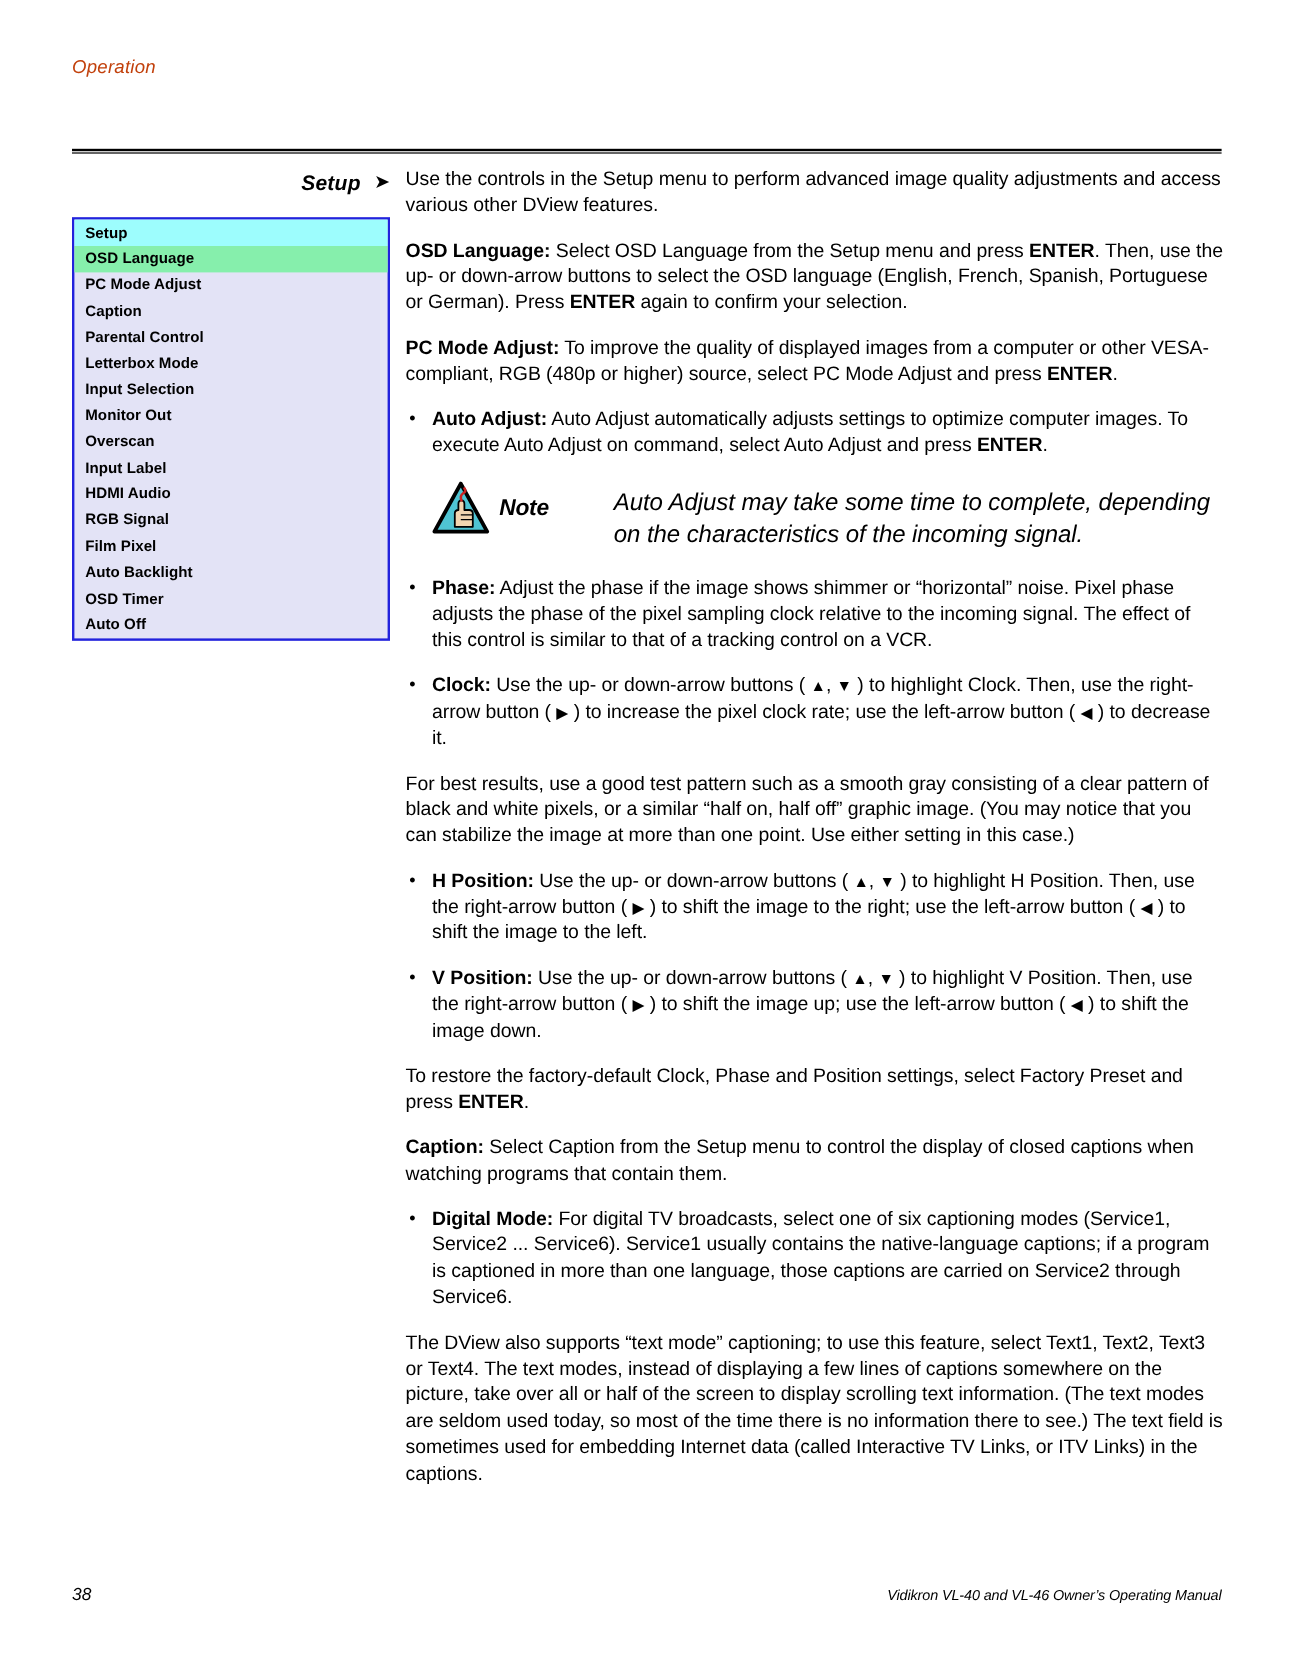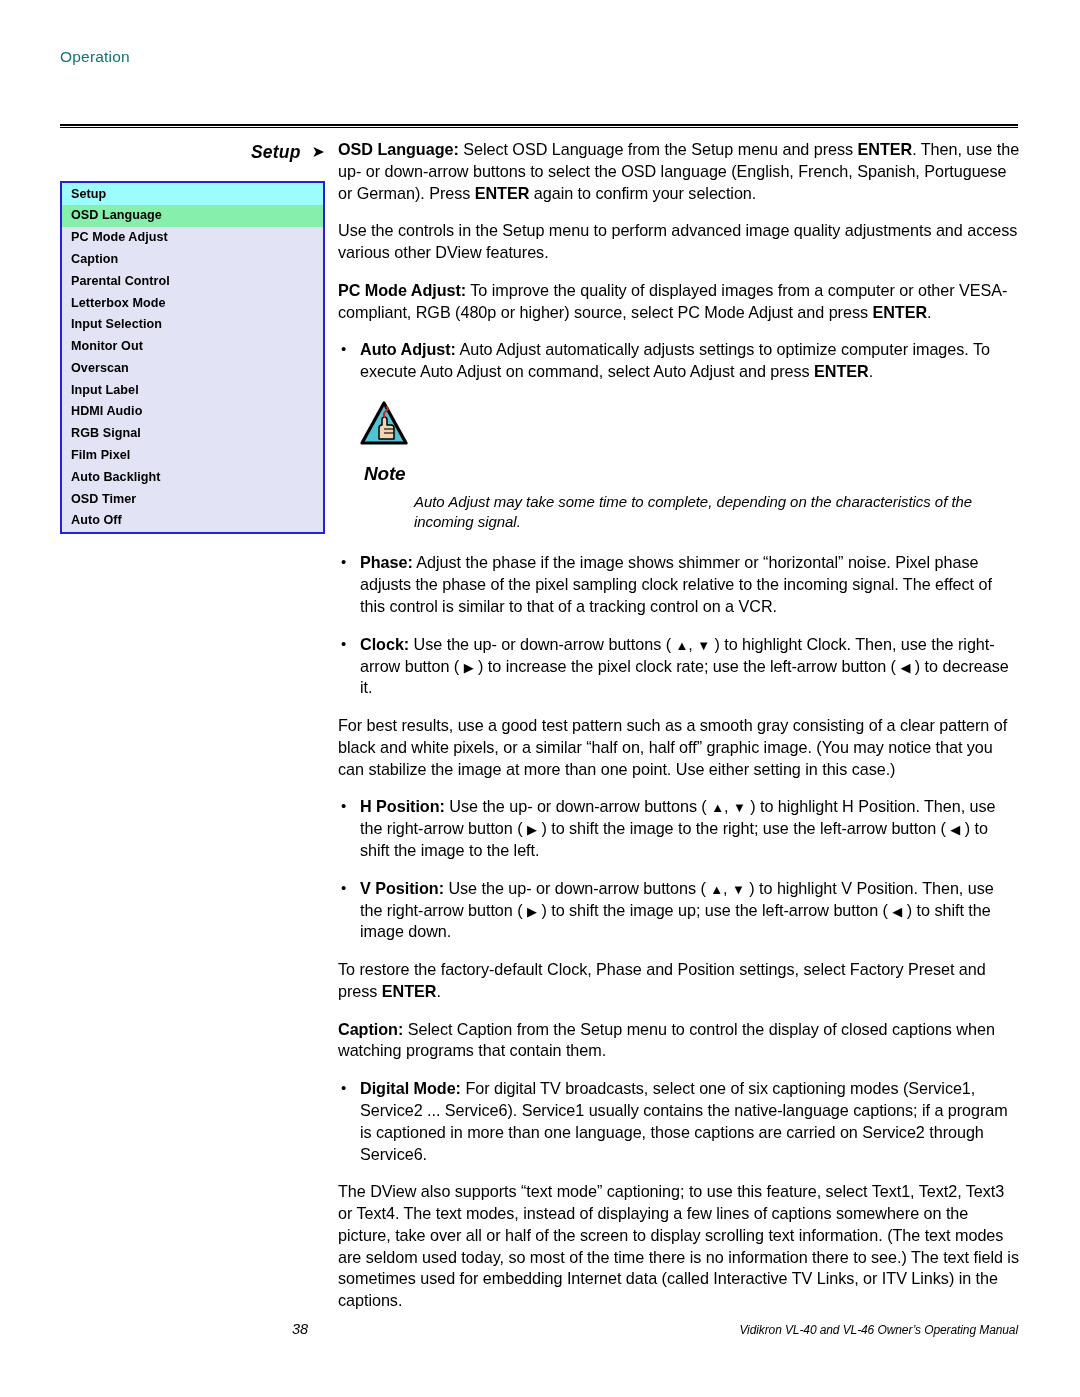--- a/index.html
+++ b/index.html
@@ -14,22 +14,23 @@
     font-family: "Liberation Sans", sans-serif;
     color: #000000;
     overflow: hidden;
   }
 
   
   .running-head {
     position: absolute;
     left: 60px;
     top: 48px;
+    font-style: italic;
     font-size: 15.5px;
-    color: #0f766e;
+    color: #c2410c;
     letter-spacing: 0.2px;
   }
 
   
   .top-rule {
     position: absolute;
     left: 60px;
     top: 124px;
     width: 958px;
     height: 4px;
@@ -126,56 +127,55 @@
     line-height: 1.38;
   }
   .glyph { font-size: 13px; line-height: 1; }
 
   
   .note-block {
     display: flex;
     align-items: flex-start;
     margin: 10px 0 20px 0;
     padding-left: 22px;
-    flex-direction: column;
   }
   .note-icon-wrap {
     flex: 0 0 auto;
     width: 52px;
     padding-top: 2px;
   }
   .note-word {
     flex: 0 0 auto;
     font-style: italic;
     font-weight: bold;
     font-size: 19px;
     padding: 14px 0 0 4px;
     letter-spacing: -0.2px;
   }
   .note-text {
     flex: 1 1 auto;
     font-style: italic;
-    font-size: 15px;
+    font-size: 20px;
     line-height: 1.345;
     padding: 7px 0 0 54px;
     letter-spacing: -0.05px;
   }
 
   
   .footer {
     position: absolute;
     left: 60px;
     top: 1321px;
     width: 958px;
     display: flex;
     align-items: baseline;
   }
   .footer .page-no {
     width: 480px;
-    text-align: center;
+    text-align: left;
     font-style: italic;
     font-size: 14.5px;
   }
   .footer .manual-title {
     flex: 1;
     text-align: right;
     font-style: italic;
     font-size: 12px;
     letter-spacing: -0.1px;
   }
@@ -206,25 +206,25 @@
   <div class="osd-row normal">HDMI Audio</div>
   <div class="osd-row normal">RGB Signal</div>
   <div class="osd-row normal">Film Pixel</div>
   <div class="osd-row normal">Auto Backlight</div>
   <div class="osd-row normal">OSD Timer</div>
   <div class="osd-row normal">Auto Off</div>
 </div>
 
 <div class="body-col">
 
+  <p class="para">Use the controls in the Setup menu to perform advanced image quality adjustments and access various other DView features.</p>
+
   <p class="para">
     <b>OSD Language:</b><span> Select OSD Language from the Setup menu and press </span><b>ENTER</b><span>. Then, use the up- or down-arrow buttons to select the OSD language (English, French, Spanish, Portuguese or German). Press </span><b>ENTER</b><span> again to confirm your selection.</span>
   </p>
-
-  <p class="para">Use the controls in the Setup menu to perform advanced image quality adjustments and access various other DView features.</p>
 
   <p class="para">
     <b>PC Mode Adjust:</b><span> To improve the quality of displayed images from a computer or other VESA-compliant, RGB (480p or higher) source, select PC Mode Adjust and press </span><b>ENTER</b><span>.</span>
   </p>
 
   <ul class="bullets">
     <li>
       <b>Auto Adjust:</b><span> Auto Adjust automatically adjusts settings to optimize computer images. To execute Auto Adjust on command, select Auto Adjust and press </span><b>ENTER</b><span>.</span>
     </li>
   </ul>

